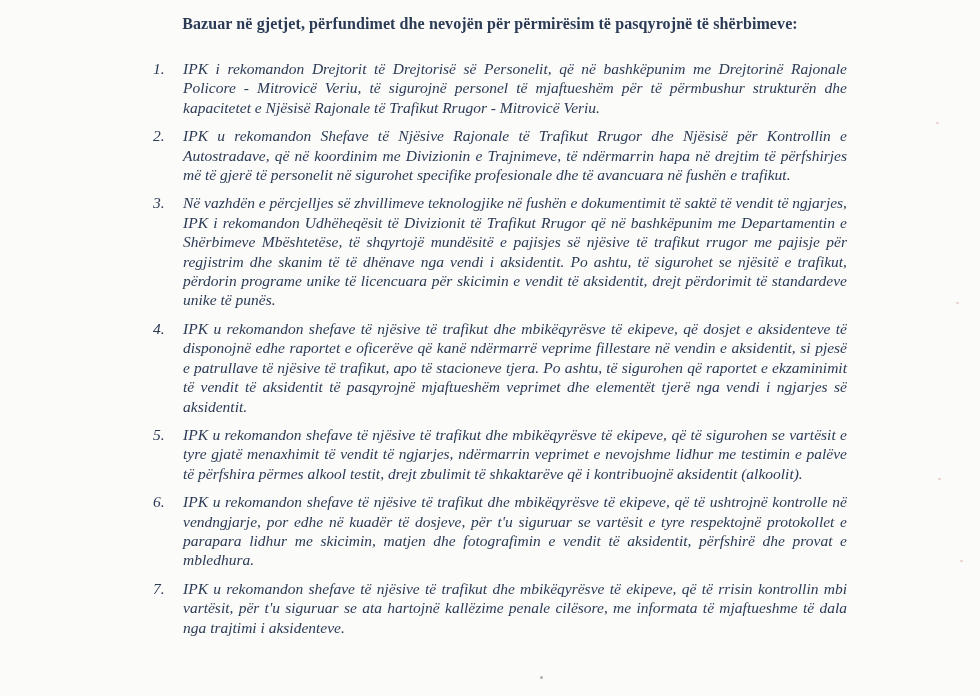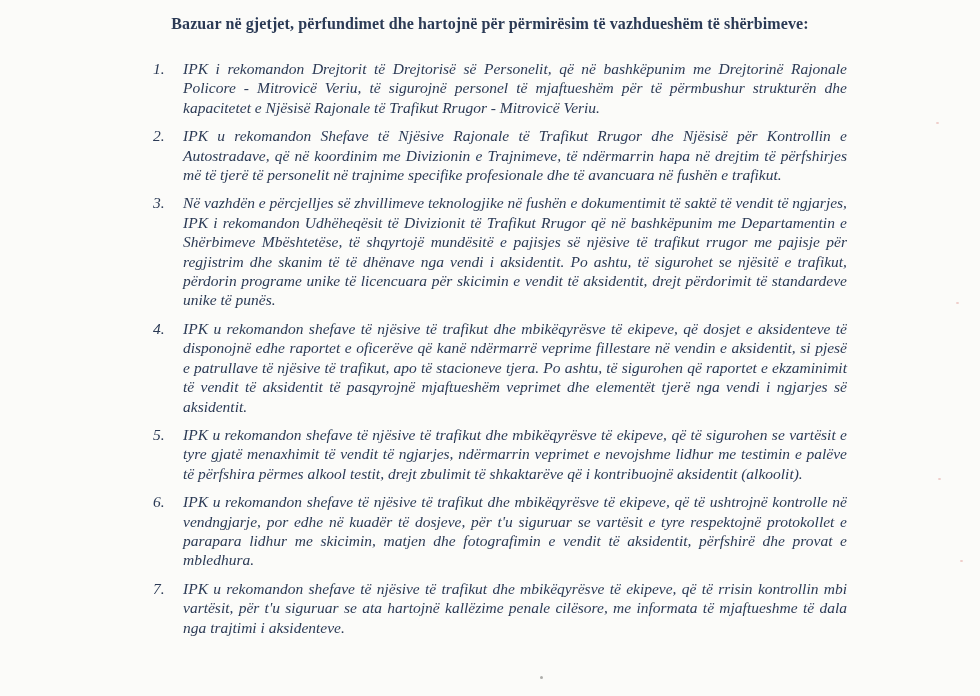--- a/index.html
+++ b/index.html
@@ -51,32 +51,32 @@
     border-radius: 50%;
   }
   .speck.pink { width: 3px; height: 2px; background: #e8b7b4; opacity: 0.7; }
   .speck.gray { width: 3px; height: 3px; background: #9a9a96; opacity: 0.8; }
 </style>
 </head>
 <body>
 
 <div class="page">
 
-  <div class="heading">Bazuar në gjetjet, përfundimet dhe hartojnë për përmirësim të vazhdueshëm të shërbimeve:</div>
+  <div class="heading">Bazuar në gjetjet, përfundimet dhe nevojën për përmirësim të pasqyrojnë të shërbimeve:</div>
 
   <div class="list">
 
     <div class="item">
       <span class="num">1.</span>
       <span class="txt">IPK i rekomandon Drejtorit të Drejtorisë së Personelit, që në bashkëpunim me Drejtorinë Rajonale Policore - Mitrovicë Veriu, të sigurojnë personel të mjaftueshëm për të përmbushur strukturën dhe kapacitetet e Njësisë Rajonale të Trafikut Rrugor - Mitrovicë Veriu.</span>
     </div>
 
     <div class="item">
       <span class="num">2.</span>
-      <span class="txt">IPK u rekomandon Shefave të Njësive Rajonale të Trafikut Rrugor dhe Njësisë për Kontrollin e Autostradave, që në koordinim me Divizionin e Trajnimeve, të ndërmarrin hapa në drejtim të përfshirjes më të tjerë të personelit në trajnime specifike profesionale dhe të avancuara në fushën e trafikut.</span>
+      <span class="txt">IPK u rekomandon Shefave të Njësive Rajonale të Trafikut Rrugor dhe Njësisë për Kontrollin e Autostradave, që në koordinim me Divizionin e Trajnimeve, të ndërmarrin hapa në drejtim të përfshirjes më të gjerë të personelit në sigurohet specifike profesionale dhe të avancuara në fushën e trafikut.</span>
     </div>
 
     <div class="item">
       <span class="num">3.</span>
       <span class="txt">Në vazhdën e përcjelljes së zhvillimeve teknologjike në fushën e dokumentimit të saktë të vendit të ngjarjes, IPK i rekomandon Udhëheqësit të Divizionit të Trafikut Rrugor që në bashkëpunim me Departamentin e Shërbimeve Mbështetëse, të shqyrtojë mundësitë e pajisjes së njësive të trafikut rrugor me pajisje për regjistrim dhe skanim të të dhënave nga vendi i aksidentit. Po ashtu, të sigurohet se njësitë e trafikut, përdorin programe unike të licencuara për skicimin e vendit të aksidentit, drejt përdorimit të standardeve unike të punës.</span>
     </div>
 
     <div class="item">
       <span class="num">4.</span>
       <span class="txt">IPK u rekomandon shefave të njësive të trafikut dhe mbikëqyrësve të ekipeve, që dosjet e aksidenteve të disponojnë edhe raportet e oficerëve që kanë ndërmarrë veprime fillestare në vendin e aksidentit, si pjesë e patrullave të njësive të trafikut, apo të stacioneve tjera. Po ashtu, të sigurohen që raportet e ekzaminimit të vendit të aksidentit të pasqyrojnë mjaftueshëm veprimet dhe elementët tjerë nga vendi i ngjarjes së aksidentit.</span>

